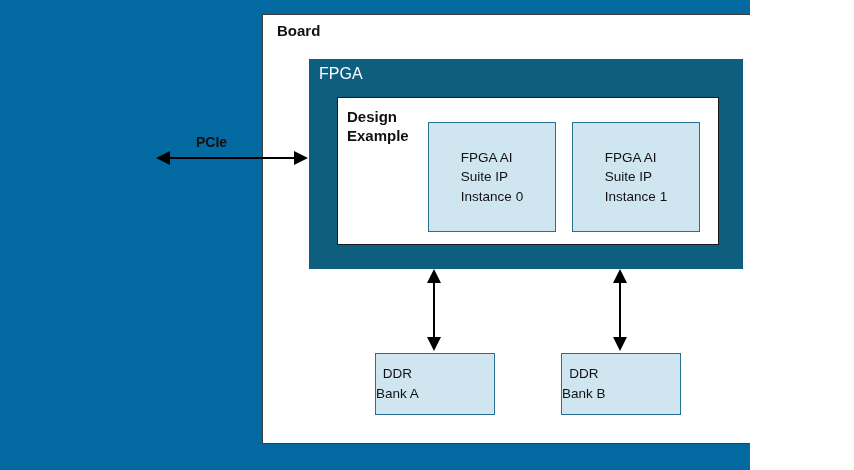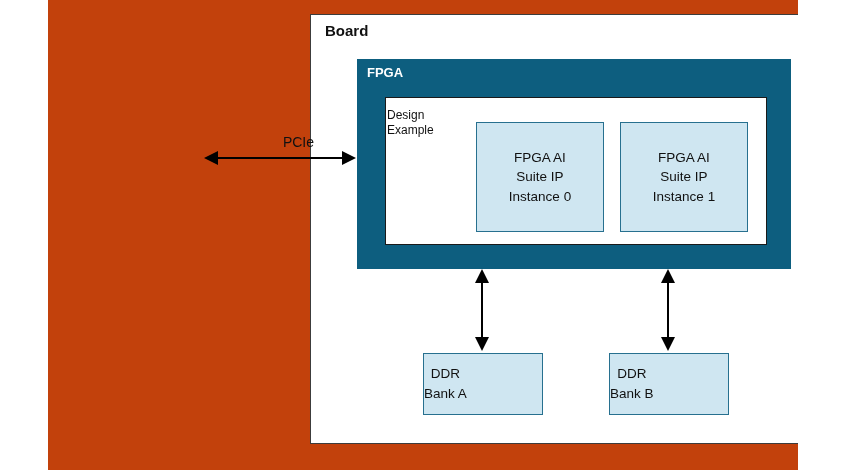--- a/index.html
+++ b/index.html
@@ -6,23 +6,22 @@
     margin: 0;
     padding: 0;
     background: #ffffff;
     font-family: "Liberation Sans", "DejaVu Sans", sans-serif;
     color: #111;
   }
   .canvas {
     position: relative;
     width: 750px;
     height: 470px;
-    background: #c2410c;
+    background: #0369a1;
     overflow: hidden;
-    margin-left: 48px;
   }
   .box { position: absolute; box-sizing: border-box; }
 
   
   .board {
     left: 262px; top: 14px;
     width: 580px; height: 430px;
     border: 1px solid #3c3c3c;
     background: #ffffff;
   }
@@ -32,68 +31,69 @@
   }
 
   
   .fpga {
     left: 46px; top: 44px;
     width: 434px; height: 210px;
     background: var(--fpga_fill, #0d5e7f);
   }
   .fpga-label {
     position: absolute; left: 10px; top: 6px;
-    font-weight: bold; font-size: 13px;
+    font-weight: normal; font-size: 16px;
     color: #ffffff;
   }
 
   
   .design {
     left: 28px; top: 38px;
     width: 382px; height: 148px;
     background: #ffffff;
     border: 1px solid #1a1a1a;
   }
   .design-label {
-    position: absolute; left: 1px; top: 10px;
-    font-weight: normal; font-size: 12px;
+    position: absolute; left: 9px; top: 10px;
+    font-weight: bold; font-size: 15px;
     line-height: 1.25;
     white-space: pre-line;
   }
 
   
   .instance {
     top: 24px;
     width: 128px; height: 110px;
     background: var(--light_box_fill, #cfe6f1);
     border: 1px solid var(--box_border, #27708f);
     display: flex; align-items: center; justify-content: center;
-    text-align: center;
+    text-align: left;
     font-size: 13.5px; line-height: 1.45;
     white-space: pre-line;
   }
   .inst0 { left: 90px; }
   .inst1 { left: 234px; }
 
   
   .host {
     left: 14px; top: 112px;
     width: 140px; height: 92px;
     background: var(--host_fill, #a5c8e1);
     border: 1px solid var(--box_border, #27708f);
     display: flex; align-items: center; justify-content: center;
     font-size: 14px;
   }
 
   .pcie-label {
     position: absolute;
     left: 196px; top: 134px;
     width: 70px;
-    text-align: right;
+    text-align: left;
     font-size: 14px;
+    font-weight: bold;
   }
 
   
   .ddr {
     top: 352px;
     width: 120px; height: 62px;
     background: var(--light_box_fill, #cfe6f1);
     border: 1px solid var(--box_border, #27708f);
     display: flex; align-items: center; 
     text-align: center;

